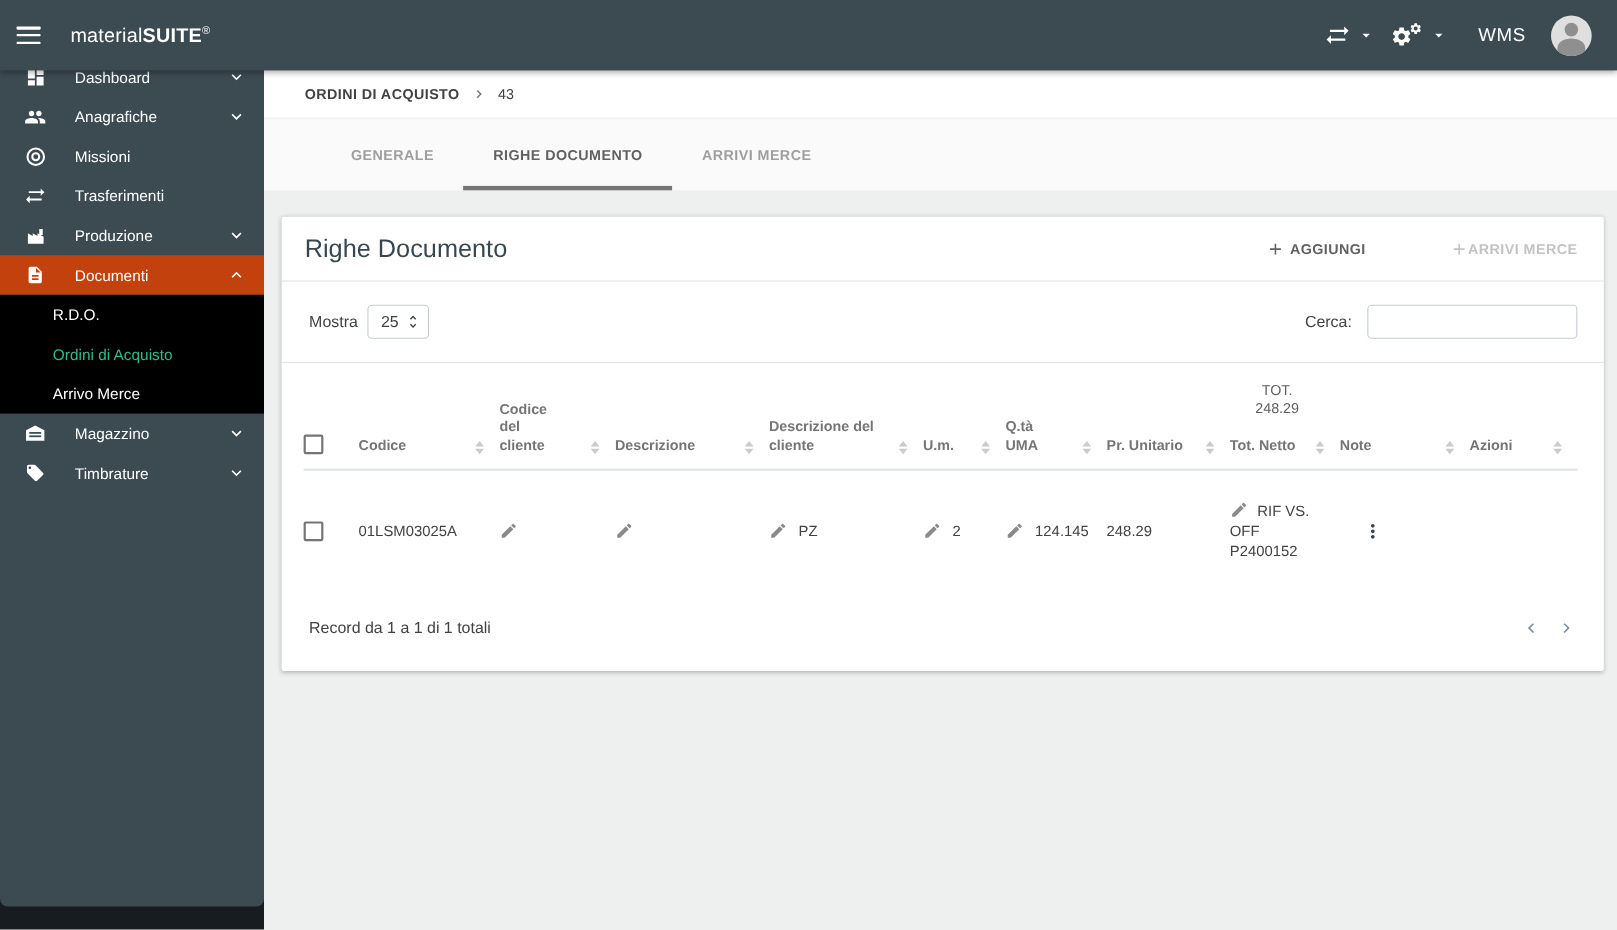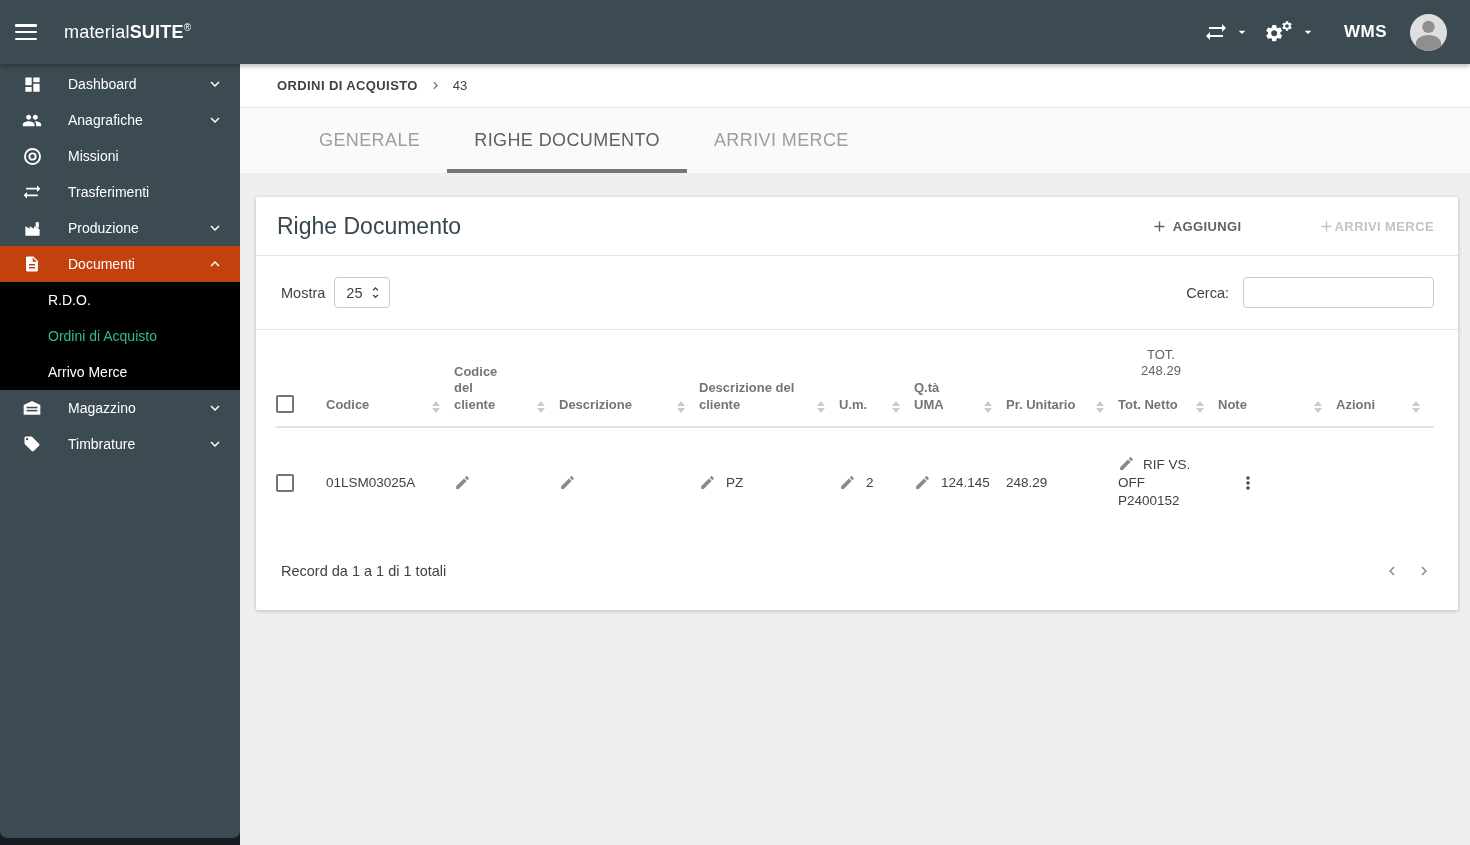--- a/index.html
+++ b/index.html
@@ -10,45 +10,45 @@
             display:flex; align-items:center; z-index:30; box-shadow:0 2px 5px rgba(0,0,0,.30); }
   .hamburger { width:22px; height:16px; margin-left:15px; display:flex; flex-direction:column; justify-content:space-between; cursor:pointer; }
   .hamburger span { display:block; height:2.5px; background:#fff; border-radius:1px; }
   .brand { margin-left:27px; color:#fff; font-size:18px; letter-spacing:.2px; }
   .brand b { font-weight:bold; }
   .brand sup { font-size:10px; }
   .topbar-right { margin-left:auto; display:flex; align-items:center; margin-right:23px; }
   .top-icon { display:flex; align-items:center; }
   .top-icon svg { display:block; }
   .caret { margin:0 14px 0 6px; }
-  .wms { color:#fff; font-weight:bold; font-size:17px; letter-spacing:.5px; margin:0 23px 0 14px; }
+  .wms { color:#fff; font-weight:normal; font-size:17px; letter-spacing:.5px; margin:0 23px 0 14px; }
   .avatar { width:37px; height:37px; border-radius:50%; background:#dfdfdf; overflow:hidden; display:flex; align-items:flex-end; justify-content:center; }
 
   
   .sidebar-strip { position:fixed; left:0; top:700px; width:240px; height:145px; background:#161c20; z-index:8; }
-  .sidebar { position:fixed; top:64px; left:0; width:240px; height:774px; background:#3c4a52;
+  .sidebar { position:fixed; top:50px; left:0; width:240px; height:774px; background:#3c4a52;
              border-radius:0 0 7px 7px; z-index:10; padding-top:2px; }
   .nav-item { height:36px; display:flex; align-items:center; padding:0 16px 0 22px; color:#fff; cursor:pointer; }
   .nav-item.active { background:#c2410c; }
   .nav-icon { width:20px; display:flex; justify-content:center; }
   .nav-label { font-size:14px; margin-left:26px; flex:1; }
   .nav-chevron { display:flex; }
   .subnav { background:#000000; }
   .subnav-item { height:36px; display:flex; align-items:center; padding-left:48px; color:#fff; font-size:14px; cursor:pointer; }
   .subnav-item.active { color:#2ebd8f; }
 
   
   .main { position:absolute; left:240px; top:64px; width:1230px; height:781px; background:#eef0f0; }
   .breadcrumb-bar { height:44px; background:#fff; display:flex; align-items:center; padding-left:37px; border-bottom:1px solid #ececec; }
   .crumb-section { font-size:13px; font-weight:bold; color:#424242; letter-spacing:.4px; cursor:pointer; }
   .crumb-sep { display:flex; margin:0 10px; }
   .crumb-id { font-size:13px; color:#424242; }
 
   .tabsbar { height:65px; background:#fafafa; display:flex; padding-left:52px; }
-  .tab { position:relative; display:flex; align-items:center; padding:0 27px; font-size:18px; font-weight:normal;
+  .tab { position:relative; display:flex; align-items:center; padding:0 27px; font-size:13px; font-weight:bold;
          letter-spacing:.4px; color:#9e9e9e; cursor:pointer; }
   .tab.active { color:#616161; }
   .tab.active::after { content:""; position:absolute; left:0; right:0; bottom:0; height:4px; background:#757575; }
 
   
   .card { margin:24px 12px 0 16px; background:#fff; border-radius:2px; box-shadow:0 1px 4px rgba(0,0,0,.22); }
   .card-header { height:59px; display:flex; align-items:center; padding:0 24px 0 21px; border-bottom:1px solid #e4e4e4; }
   .card-title { font-size:23px; color:#37474f; }
   .card-actions { margin-left:auto; display:flex; align-items:center; }
   .btn-flat { display:flex; align-items:center; font-size:13px; font-weight:bold; letter-spacing:.4px;

